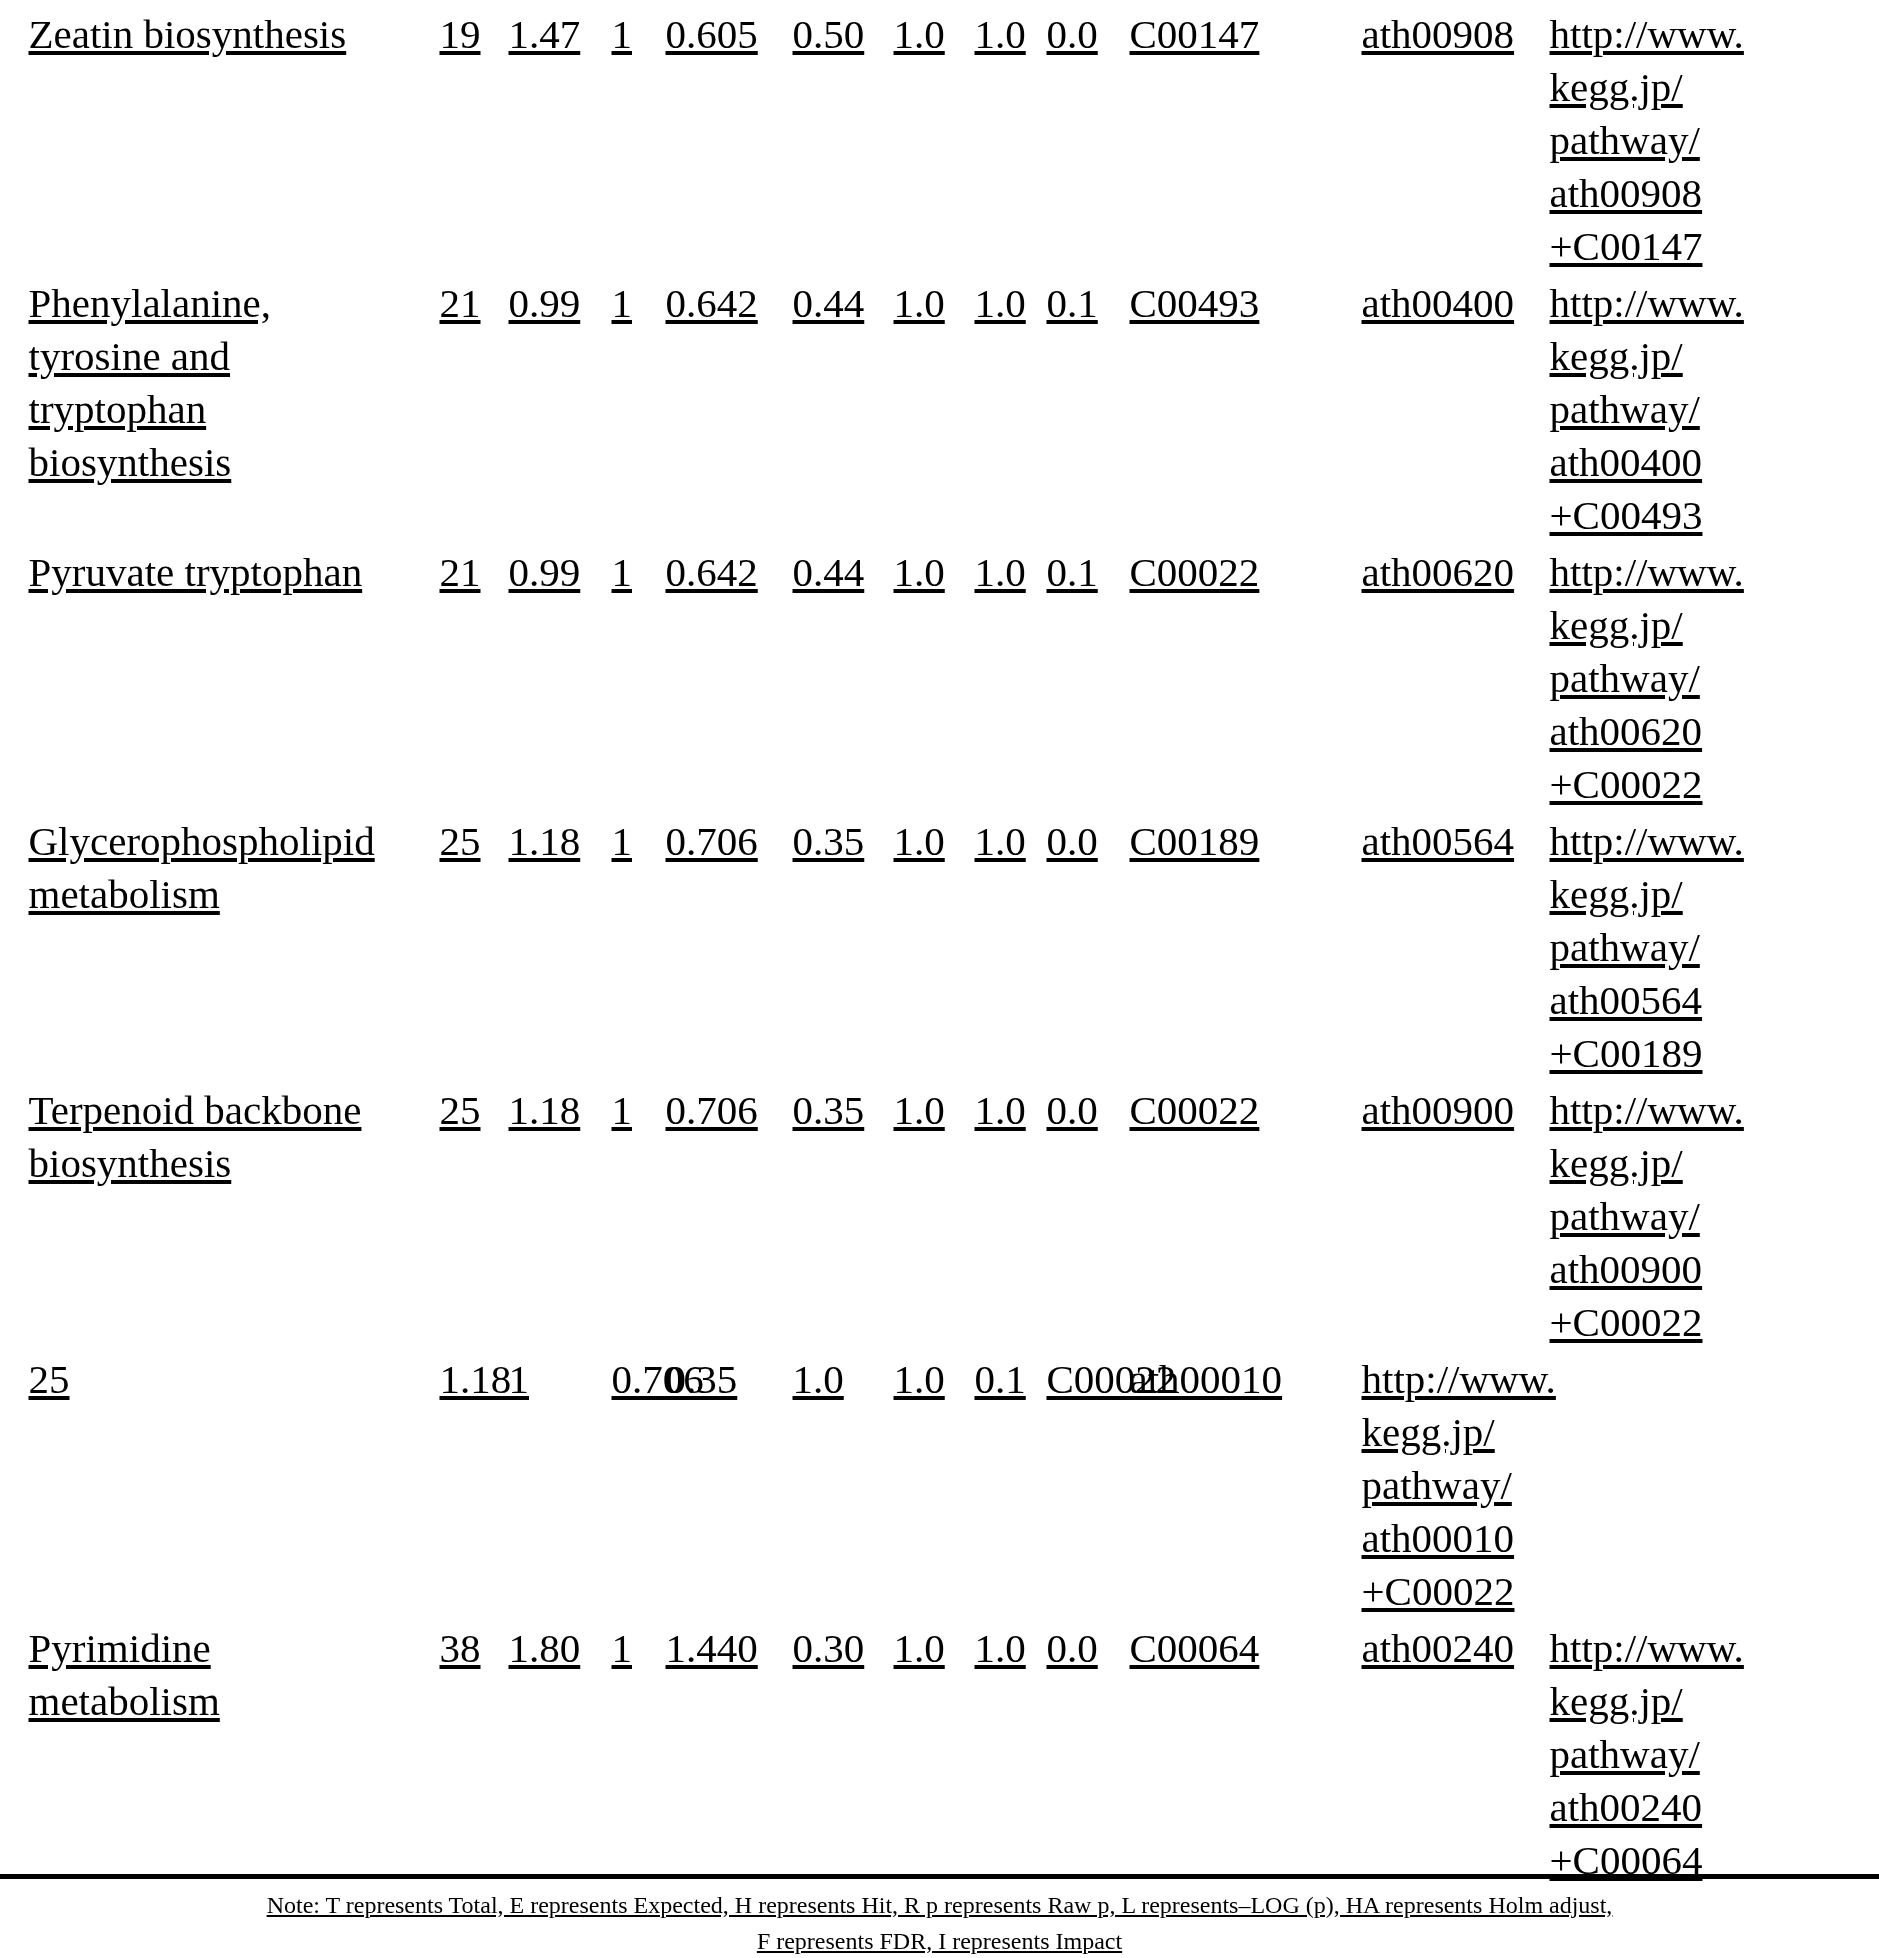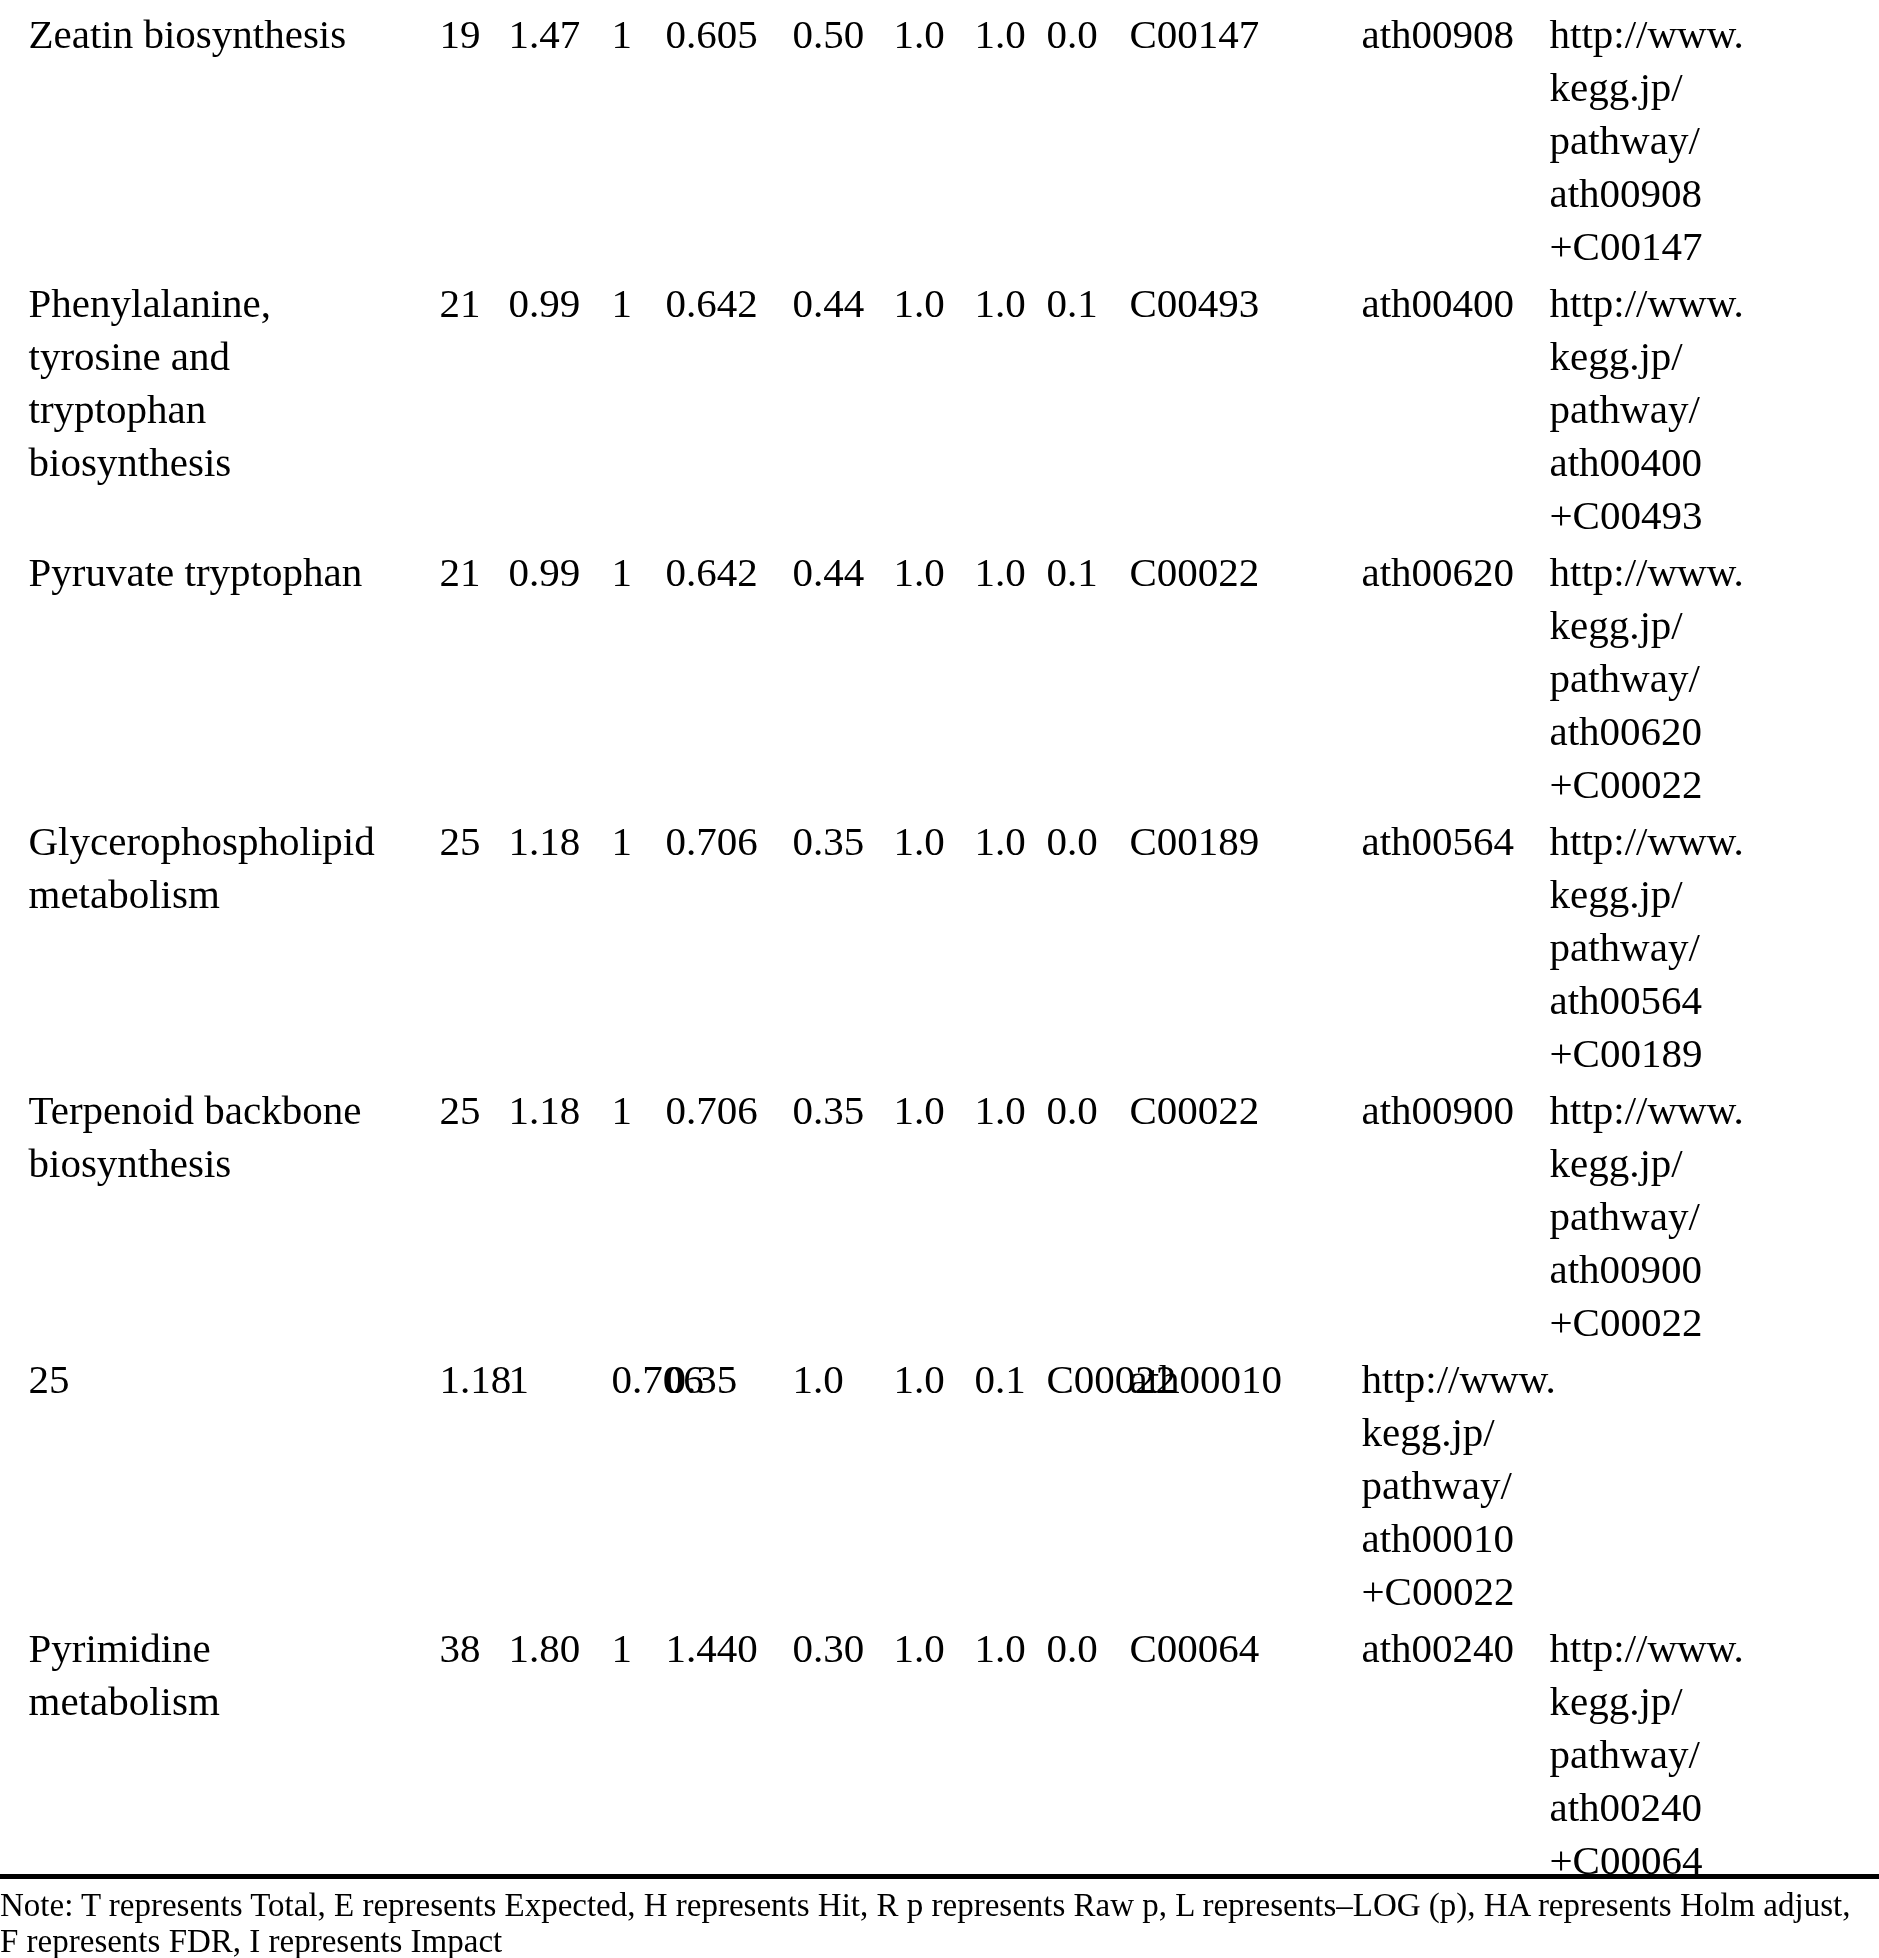--- a/index.html
+++ b/index.html
@@ -9,20 +9,21 @@
     height: 1958px;
     overflow: hidden;
     color: #000000;
     font-family: "Liberation Serif", "DejaVu Serif", serif;
   }
   .page {
     width: 1500px;
     height: 1958px;
     padding: 7.6px 0 0 28.5px;
     position: relative;
+    text-decoration: underline;
   }
   .table-body {
     font-size: 41px;
     line-height: 53px;
   }
   .row {
     display: grid;
     grid-template-columns: 411px 69px 103px 54px 127px 101px 81px 72px 83px 232px 188px auto;
     align-items: start;
     min-height: 269px;
@@ -33,23 +34,24 @@
     height: 4.8px;
     background: #000000;
     margin-top: -12.4px;
     margin-left: -28.5px;
     width: 1879px;
   }
   .note {
     margin-top: 7.6px;
     margin-left: -28.5px;
     width: 1879px;
-    font-size: 33px;
+    font-size: 24px;
     line-height: 36px;
     white-space: pre-line;
+    text-align: center;
   }
 </style>
 </head>
 <body>
 
 <div class="page">
 
   <div class="table-body">
     <div class="row">
       <div class="cell">Zeatin biosynthesis</div>

